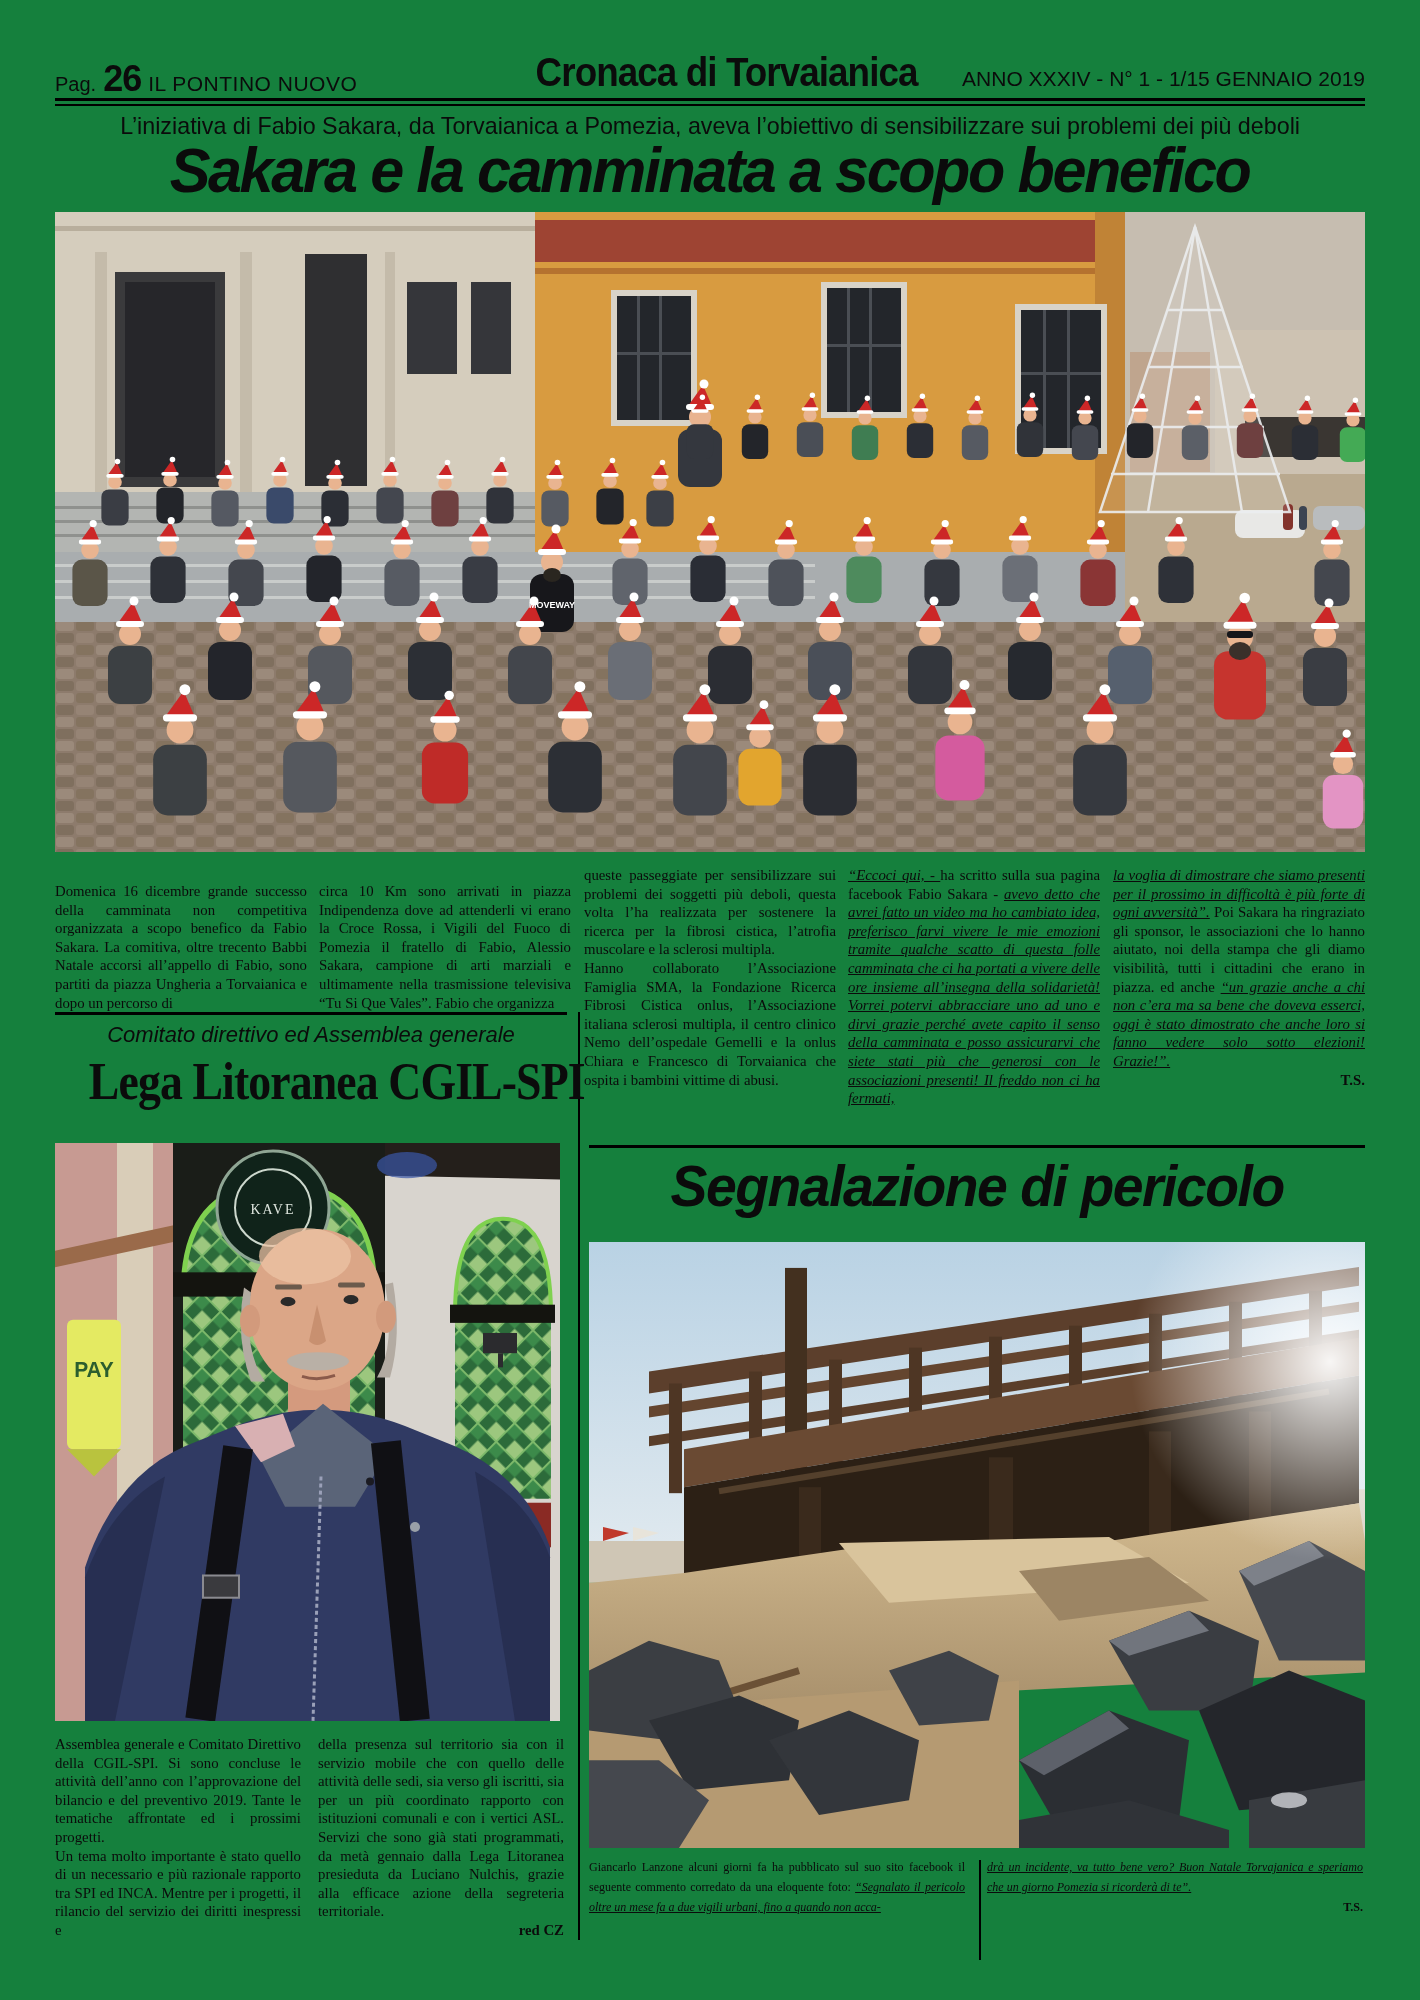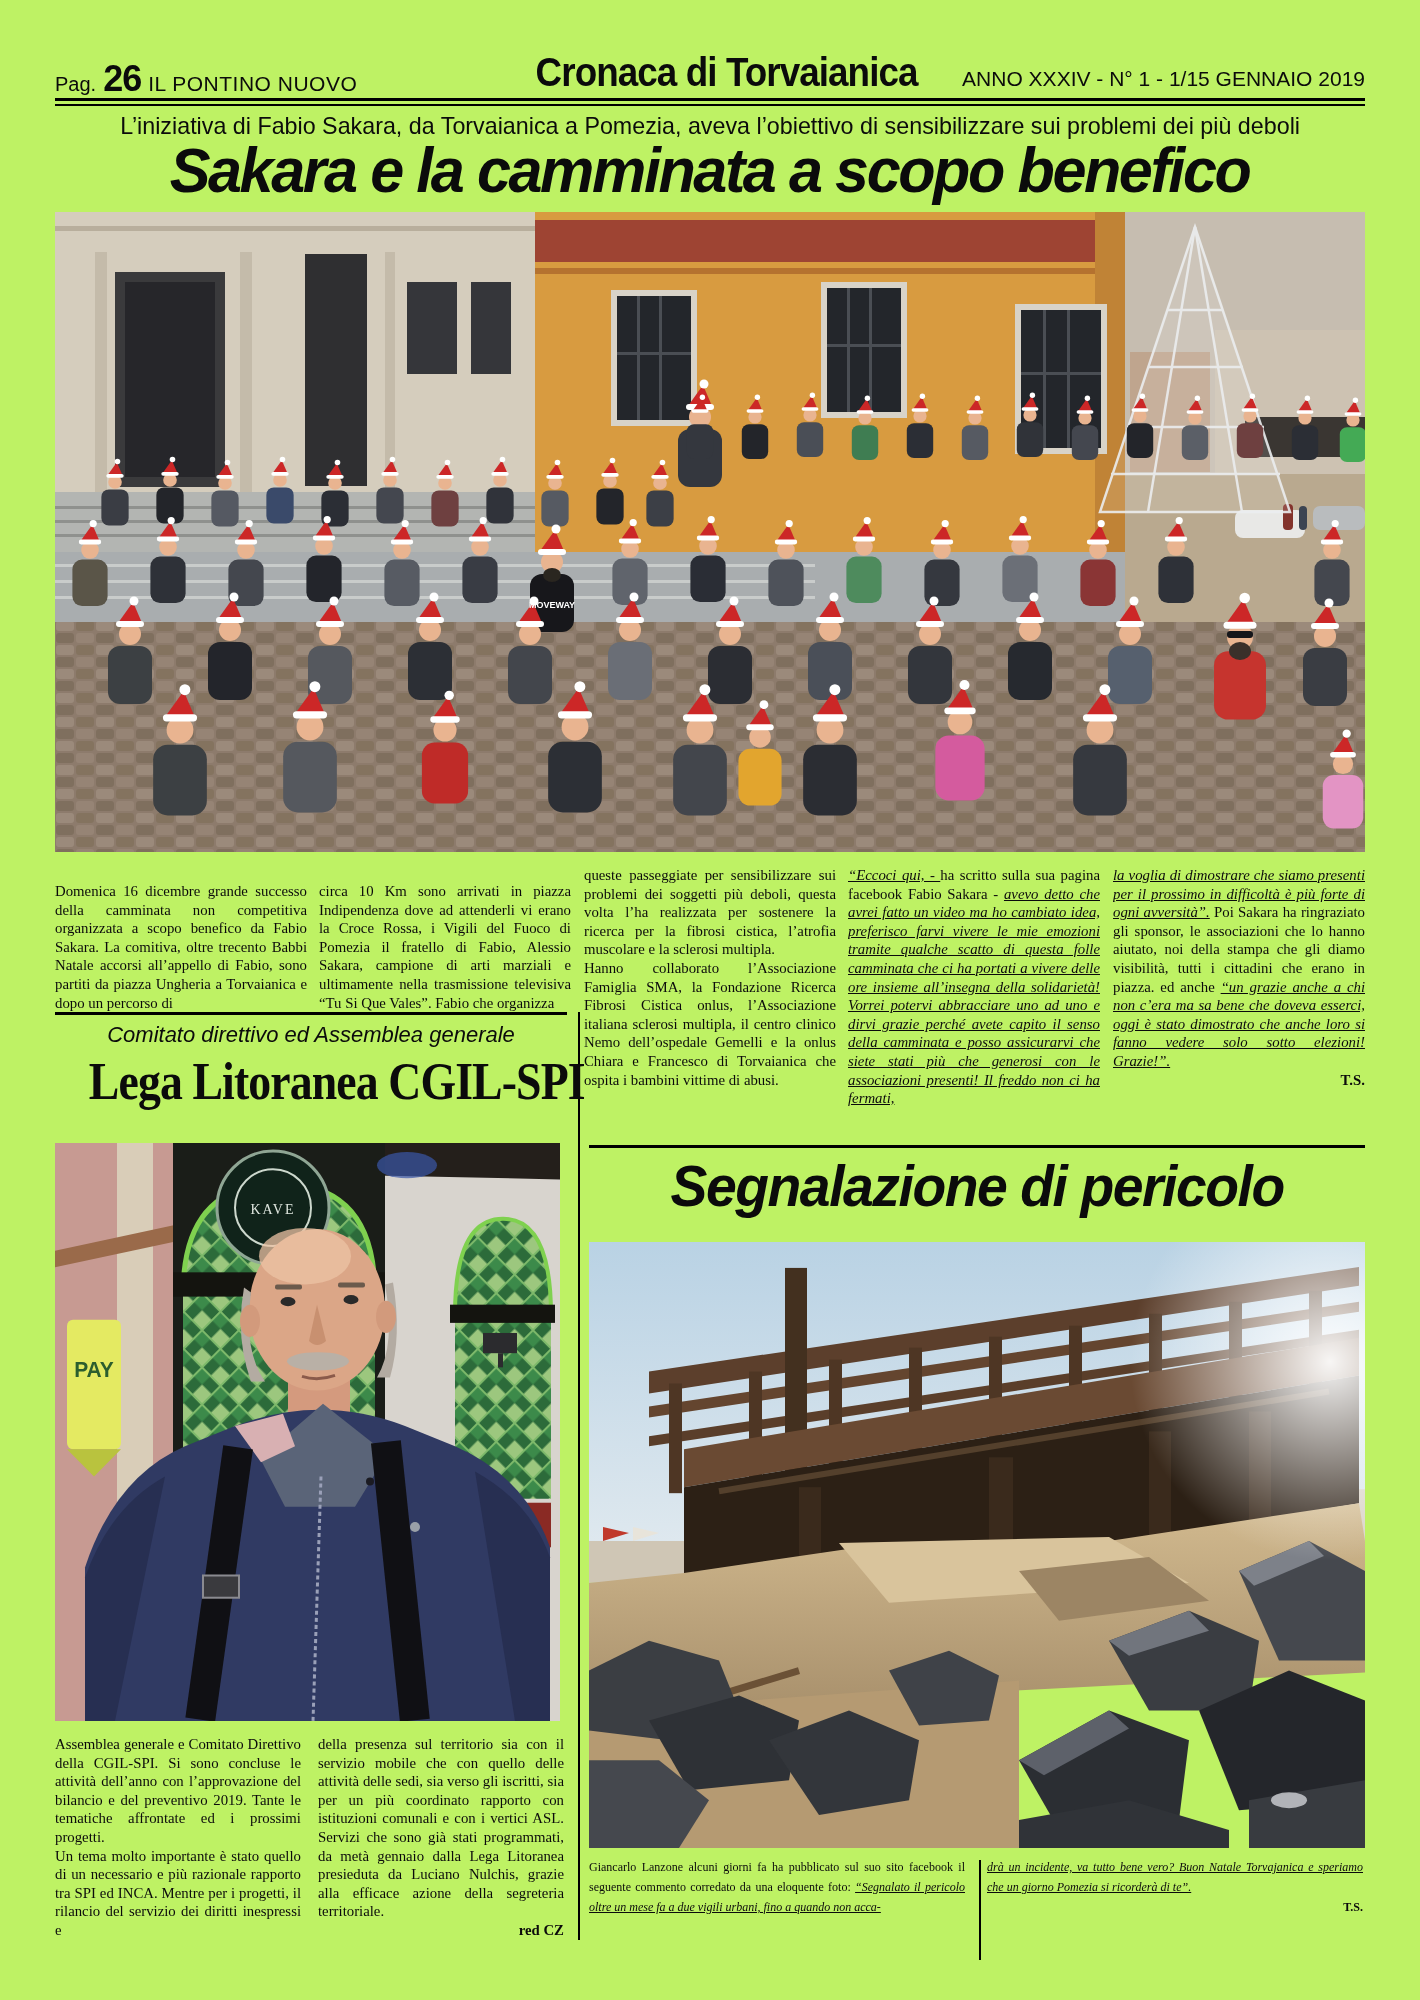--- a/index.html
+++ b/index.html
@@ -1,16 +1,16 @@
 <!DOCTYPE html>
 <html><head>
 <meta charset="utf-8">
 <style>
   html,body{margin:0;padding:0;background:#888;}
-  .page{position:relative;width:1420px;height:2000px;background:#bef264;color:#0b0b0b;
+  .page{position:relative;width:1420px;height:2000px;background:#15803d;color:#0b0b0b;
         font-family:"Liberation Serif",serif;overflow:hidden;margin:0 auto;}
   .sans{font-family:"Liberation Sans",sans-serif;}
   .abs{position:absolute;}
 
   
   .hdr-left{left:55px;top:58px;display:flex;align-items:baseline;gap:7px;}
   .pag-label{font-size:20px;}
   .pag-num{font-size:36px;font-weight:700;letter-spacing:-1px;}
   .masthead{font-size:21px;letter-spacing:.5px;}
   .hdr-center{left:0;right:0;top:50px;text-align:center;padding-left:33px;}

